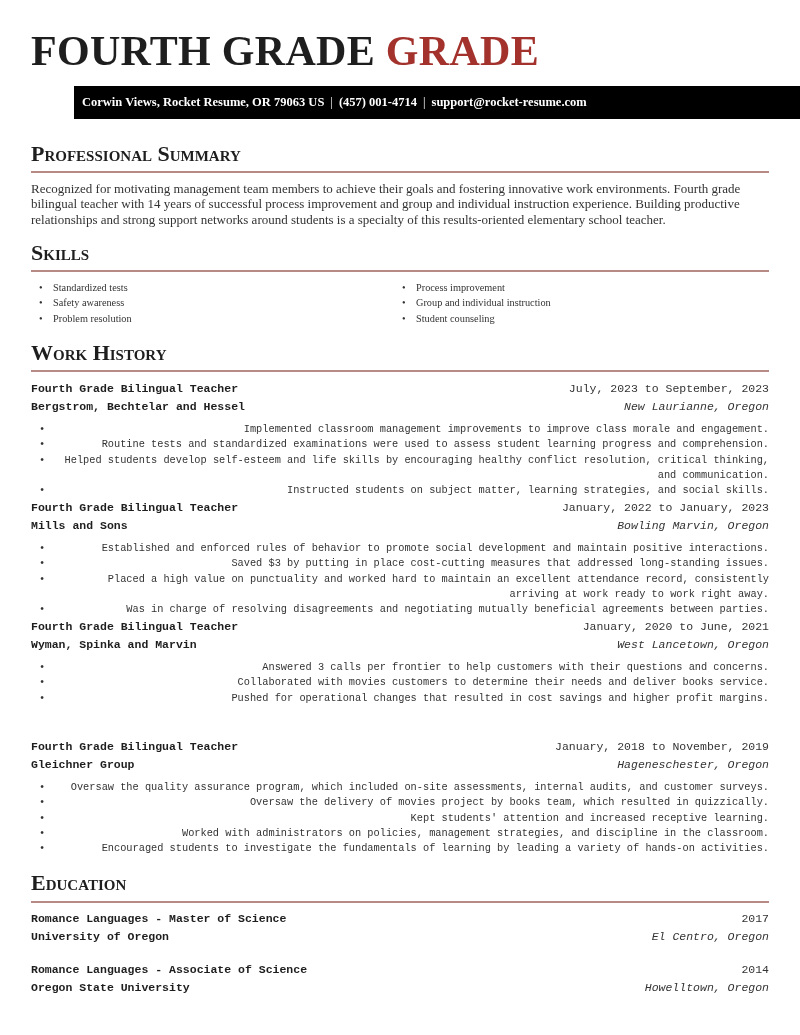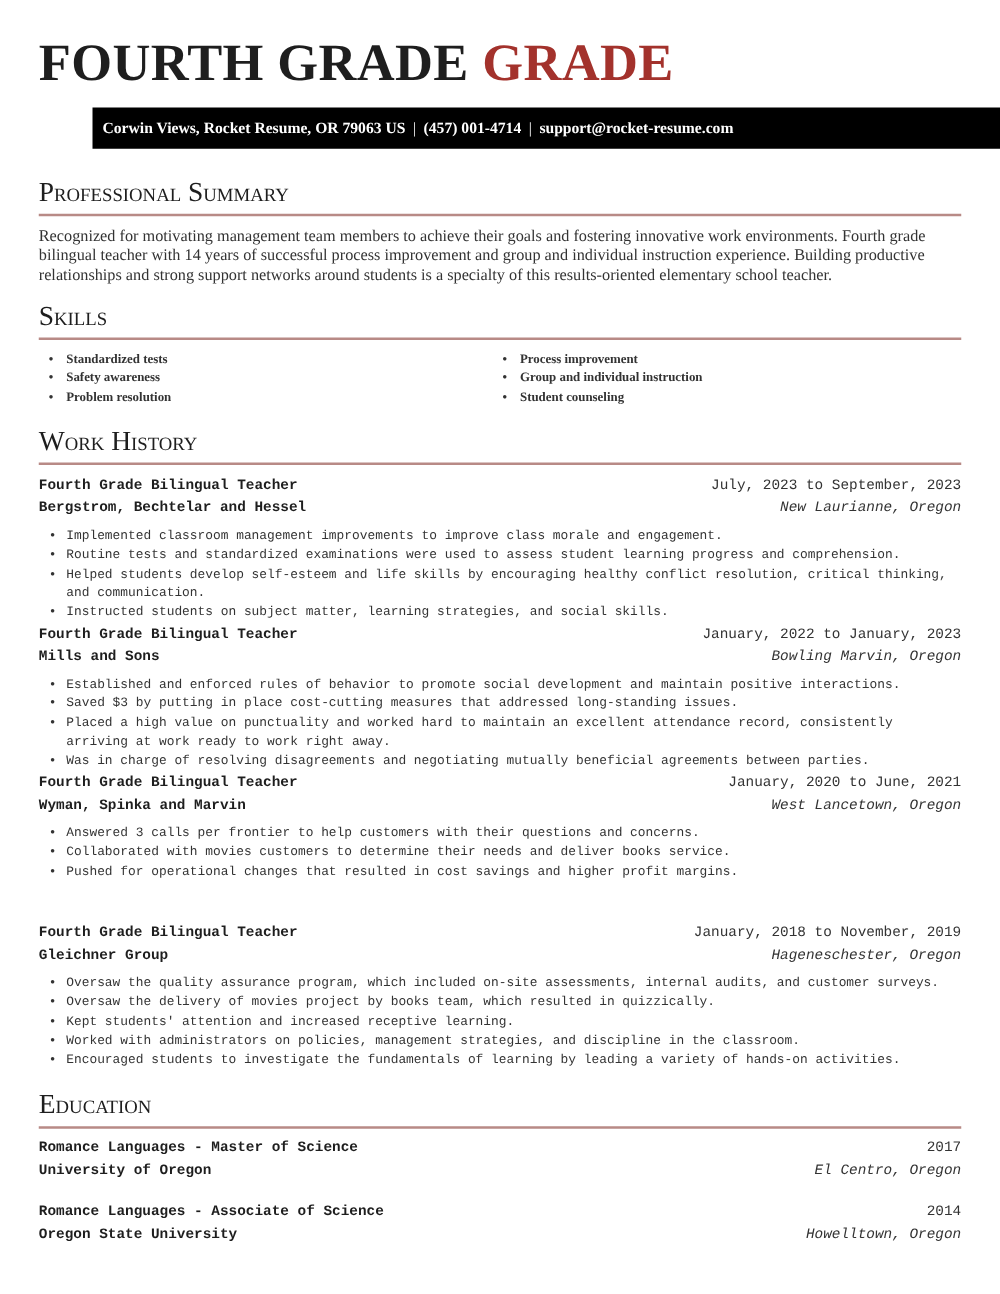--- a/index.html
+++ b/index.html
@@ -6,36 +6,36 @@
     html, body { width: 800px; height: 1035px; background: #ffffff; }
     body { font-family: "Liberation Serif", "DejaVu Serif", serif; color: #222; overflow: hidden; }
     .page { position: relative; width: 800px; height: 1035px; padding: 0 31px; }
 
     .title { position: absolute; left: 31px; top: 26px; font-size: 42px; font-weight: bold; letter-spacing: 0.3px; line-height: 50px; color: #1e1e1e; }
     .title .accent { color: #a3322c; }
 
     .contact-bar { position: absolute; left: 31px; top: 86px; width: 738px; height: 33px; background: #000; color: #fff; font-size: 12.5px; font-weight: bold; line-height: 33px; padding-left: 8px; white-space: nowrap; margin-left: 43px; }
     .contact-bar .sep { padding: 0 6px; font-weight: normal; }
 
-    .section-heading { position: absolute; left: 31px; font-size: 22px; font-weight: normal; font-variant: small-caps; color: #1e1e1e; line-height: 26px; }
+    .section-heading { position: absolute; left: 31px; font-size: 22px; font-weight: bold; font-variant: small-caps; color: #1e1e1e; line-height: 26px; }
     .rule { position: absolute; left: 31px; width: 738px; height: 2px; background: #b88a86; }
 
     .summary { position: absolute; left: 31px; top: 181px; width: 738px; font-size: 13px; line-height: 15.3px; color: #333; }
 
-    .skills-col { position: absolute; top: 280px; list-style: none; font-size: 10.3px; line-height: 15.3px; color: #333; font-weight: bold; }
+    .skills-col { position: absolute; top: 280px; list-style: none; font-size: 10.3px; line-height: 15.3px; color: #333; }
     .skills-col li { position: relative; padding-left: 22px; }
     .skills-col li::before { content: "•"; position: absolute; left: 8px; top: 0; }
 
     .job { position: absolute; left: 31px; width: 738px; font-family: Liberation Mono, monospace; }
     .row { display: flex; justify-content: space-between; height: 18px; line-height: 18px; }
     .row .left { font-size: 11.5px; font-weight: bold; color: #1e1e1e; }
     .row .right { font-size: 11.5px; color: #333; }
     .row .right.italic { font-style: italic; }
     .bullets { list-style: none; margin-top: 6px; font-size: 10.3px; line-height: 15.3px; color: #333; }
-    .bullets li { position: relative; padding-left: 22px; }
+    .bullets li { position: relative; padding-left: 22px; text-align: right; }
     .bullets li::before { content: "•"; position: absolute; left: 8px; top: 0; }
   </style>
 </head>
 <body>
 
 <div class="page">
 
   <h1 class="title"><span>FOURTH GRADE </span><span class="accent">GRADE</span></h1>
 
   <div class="contact-bar">

